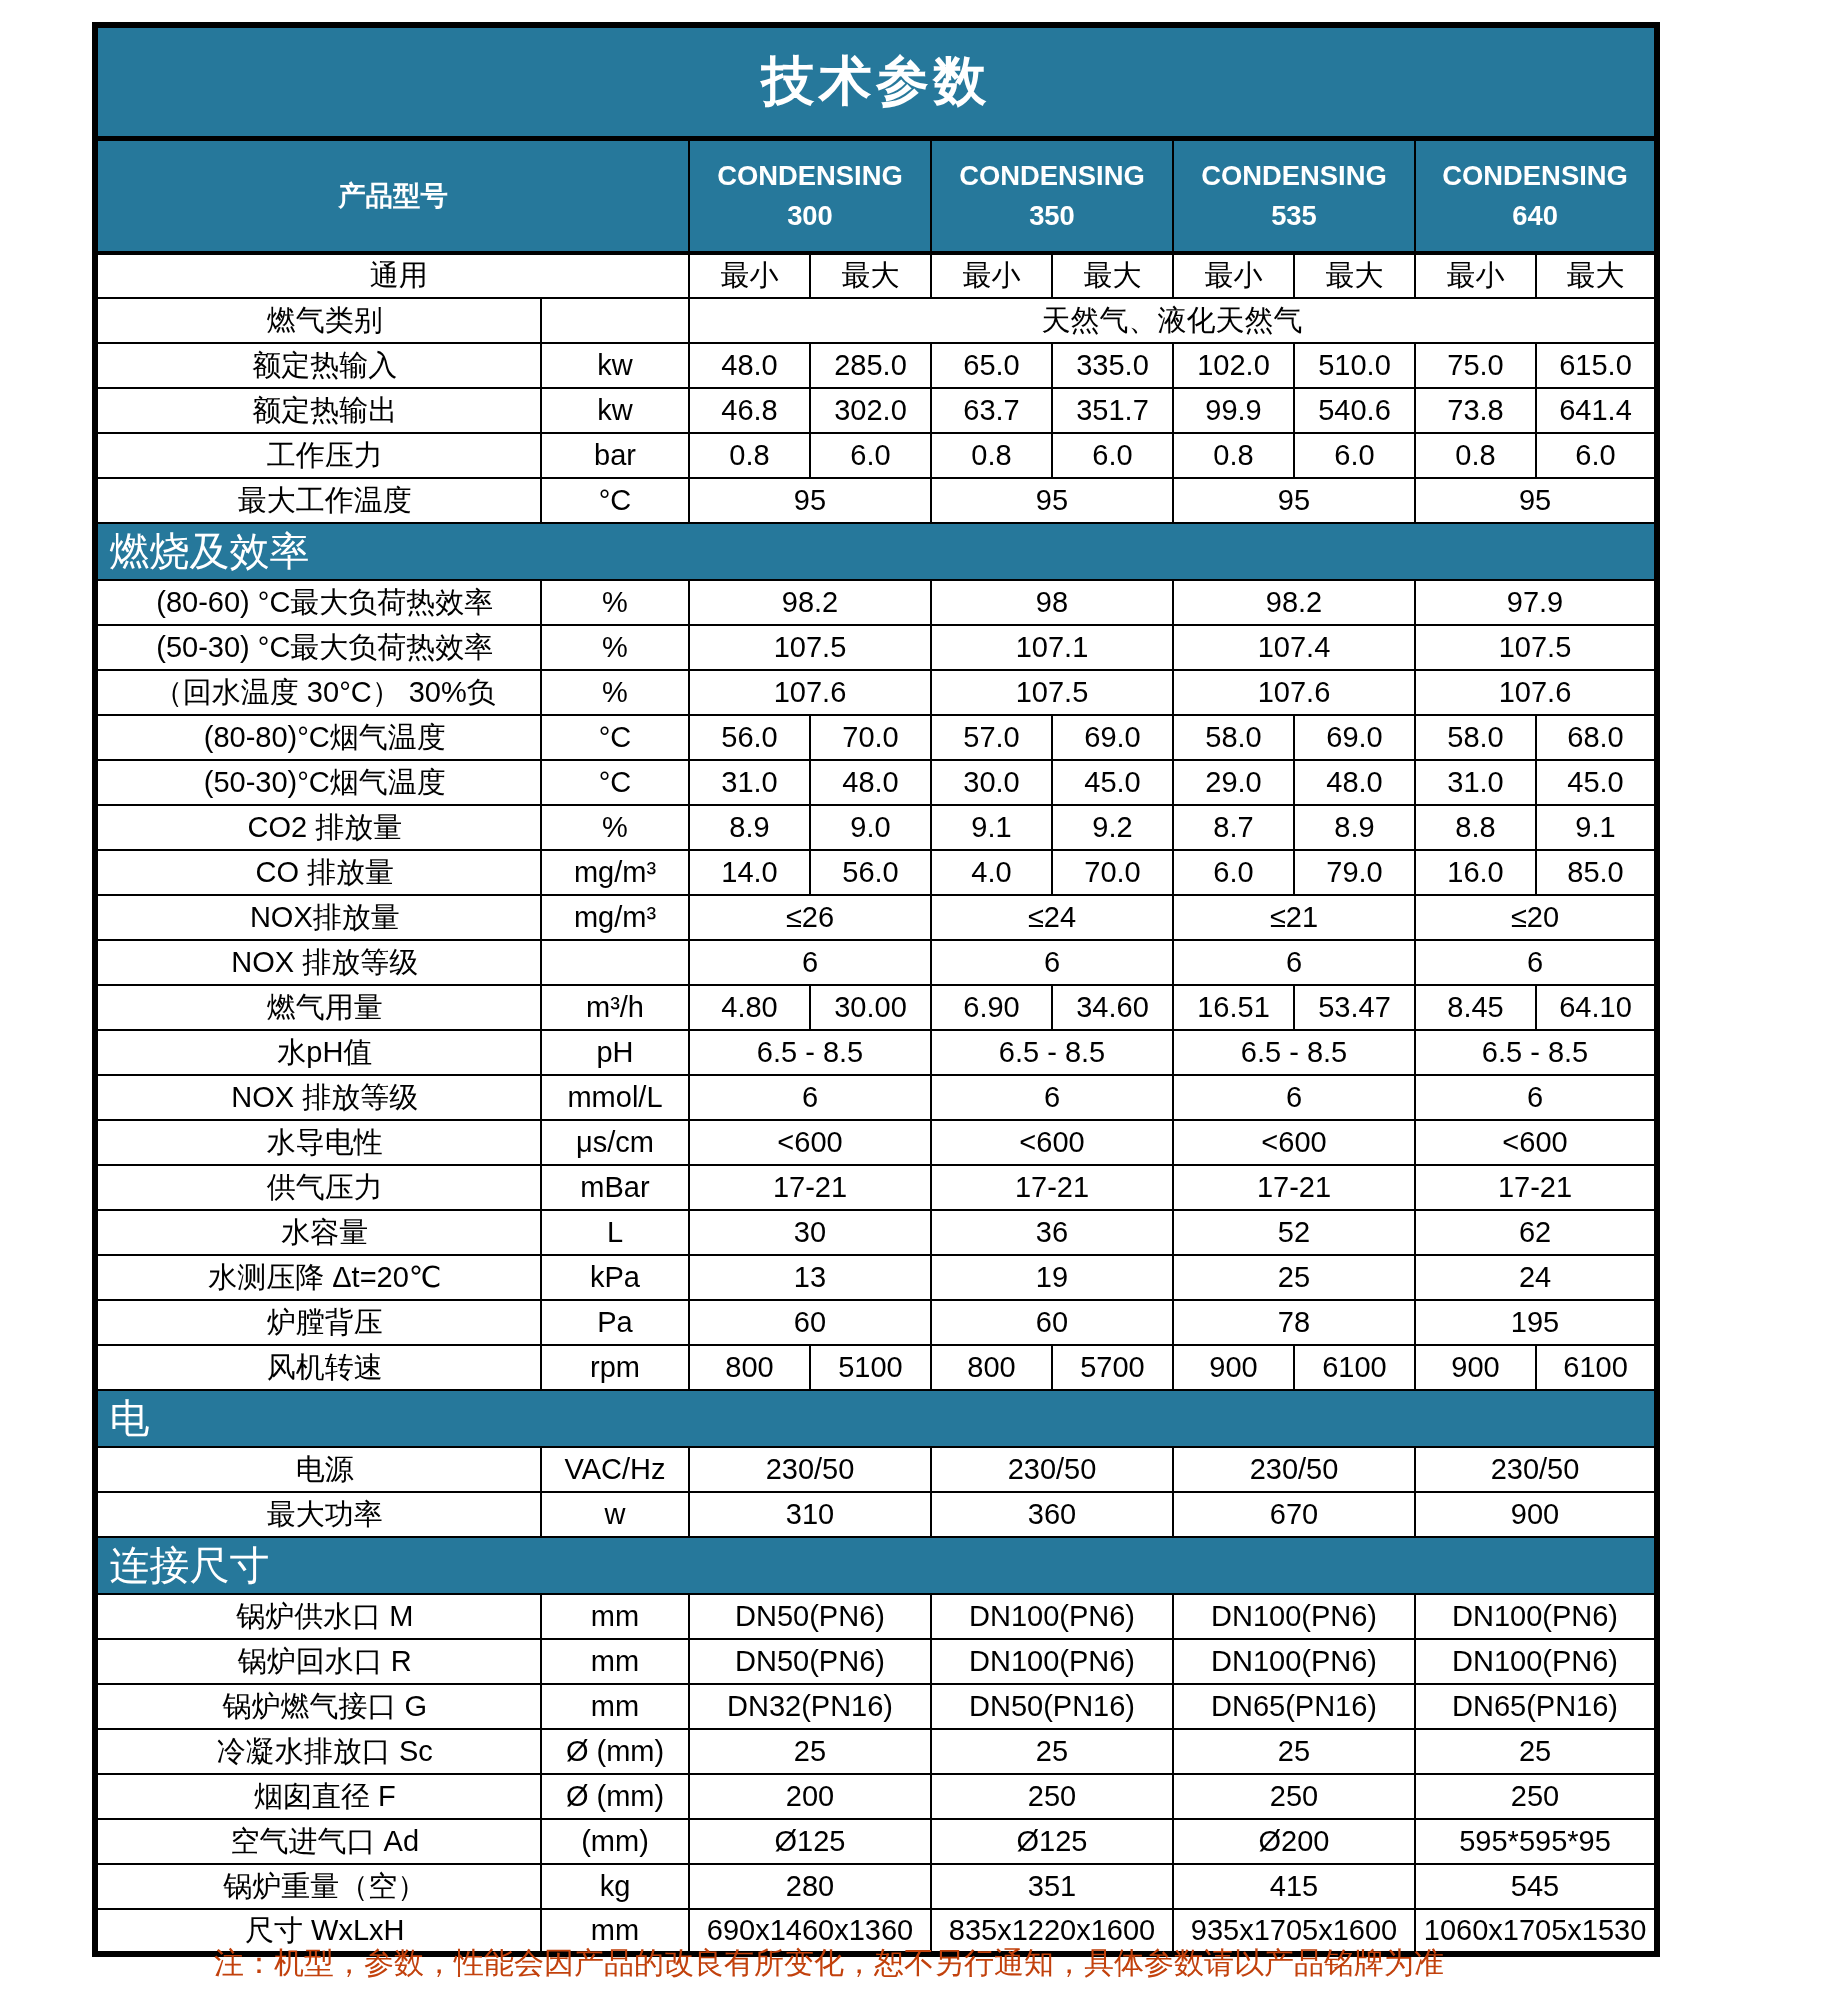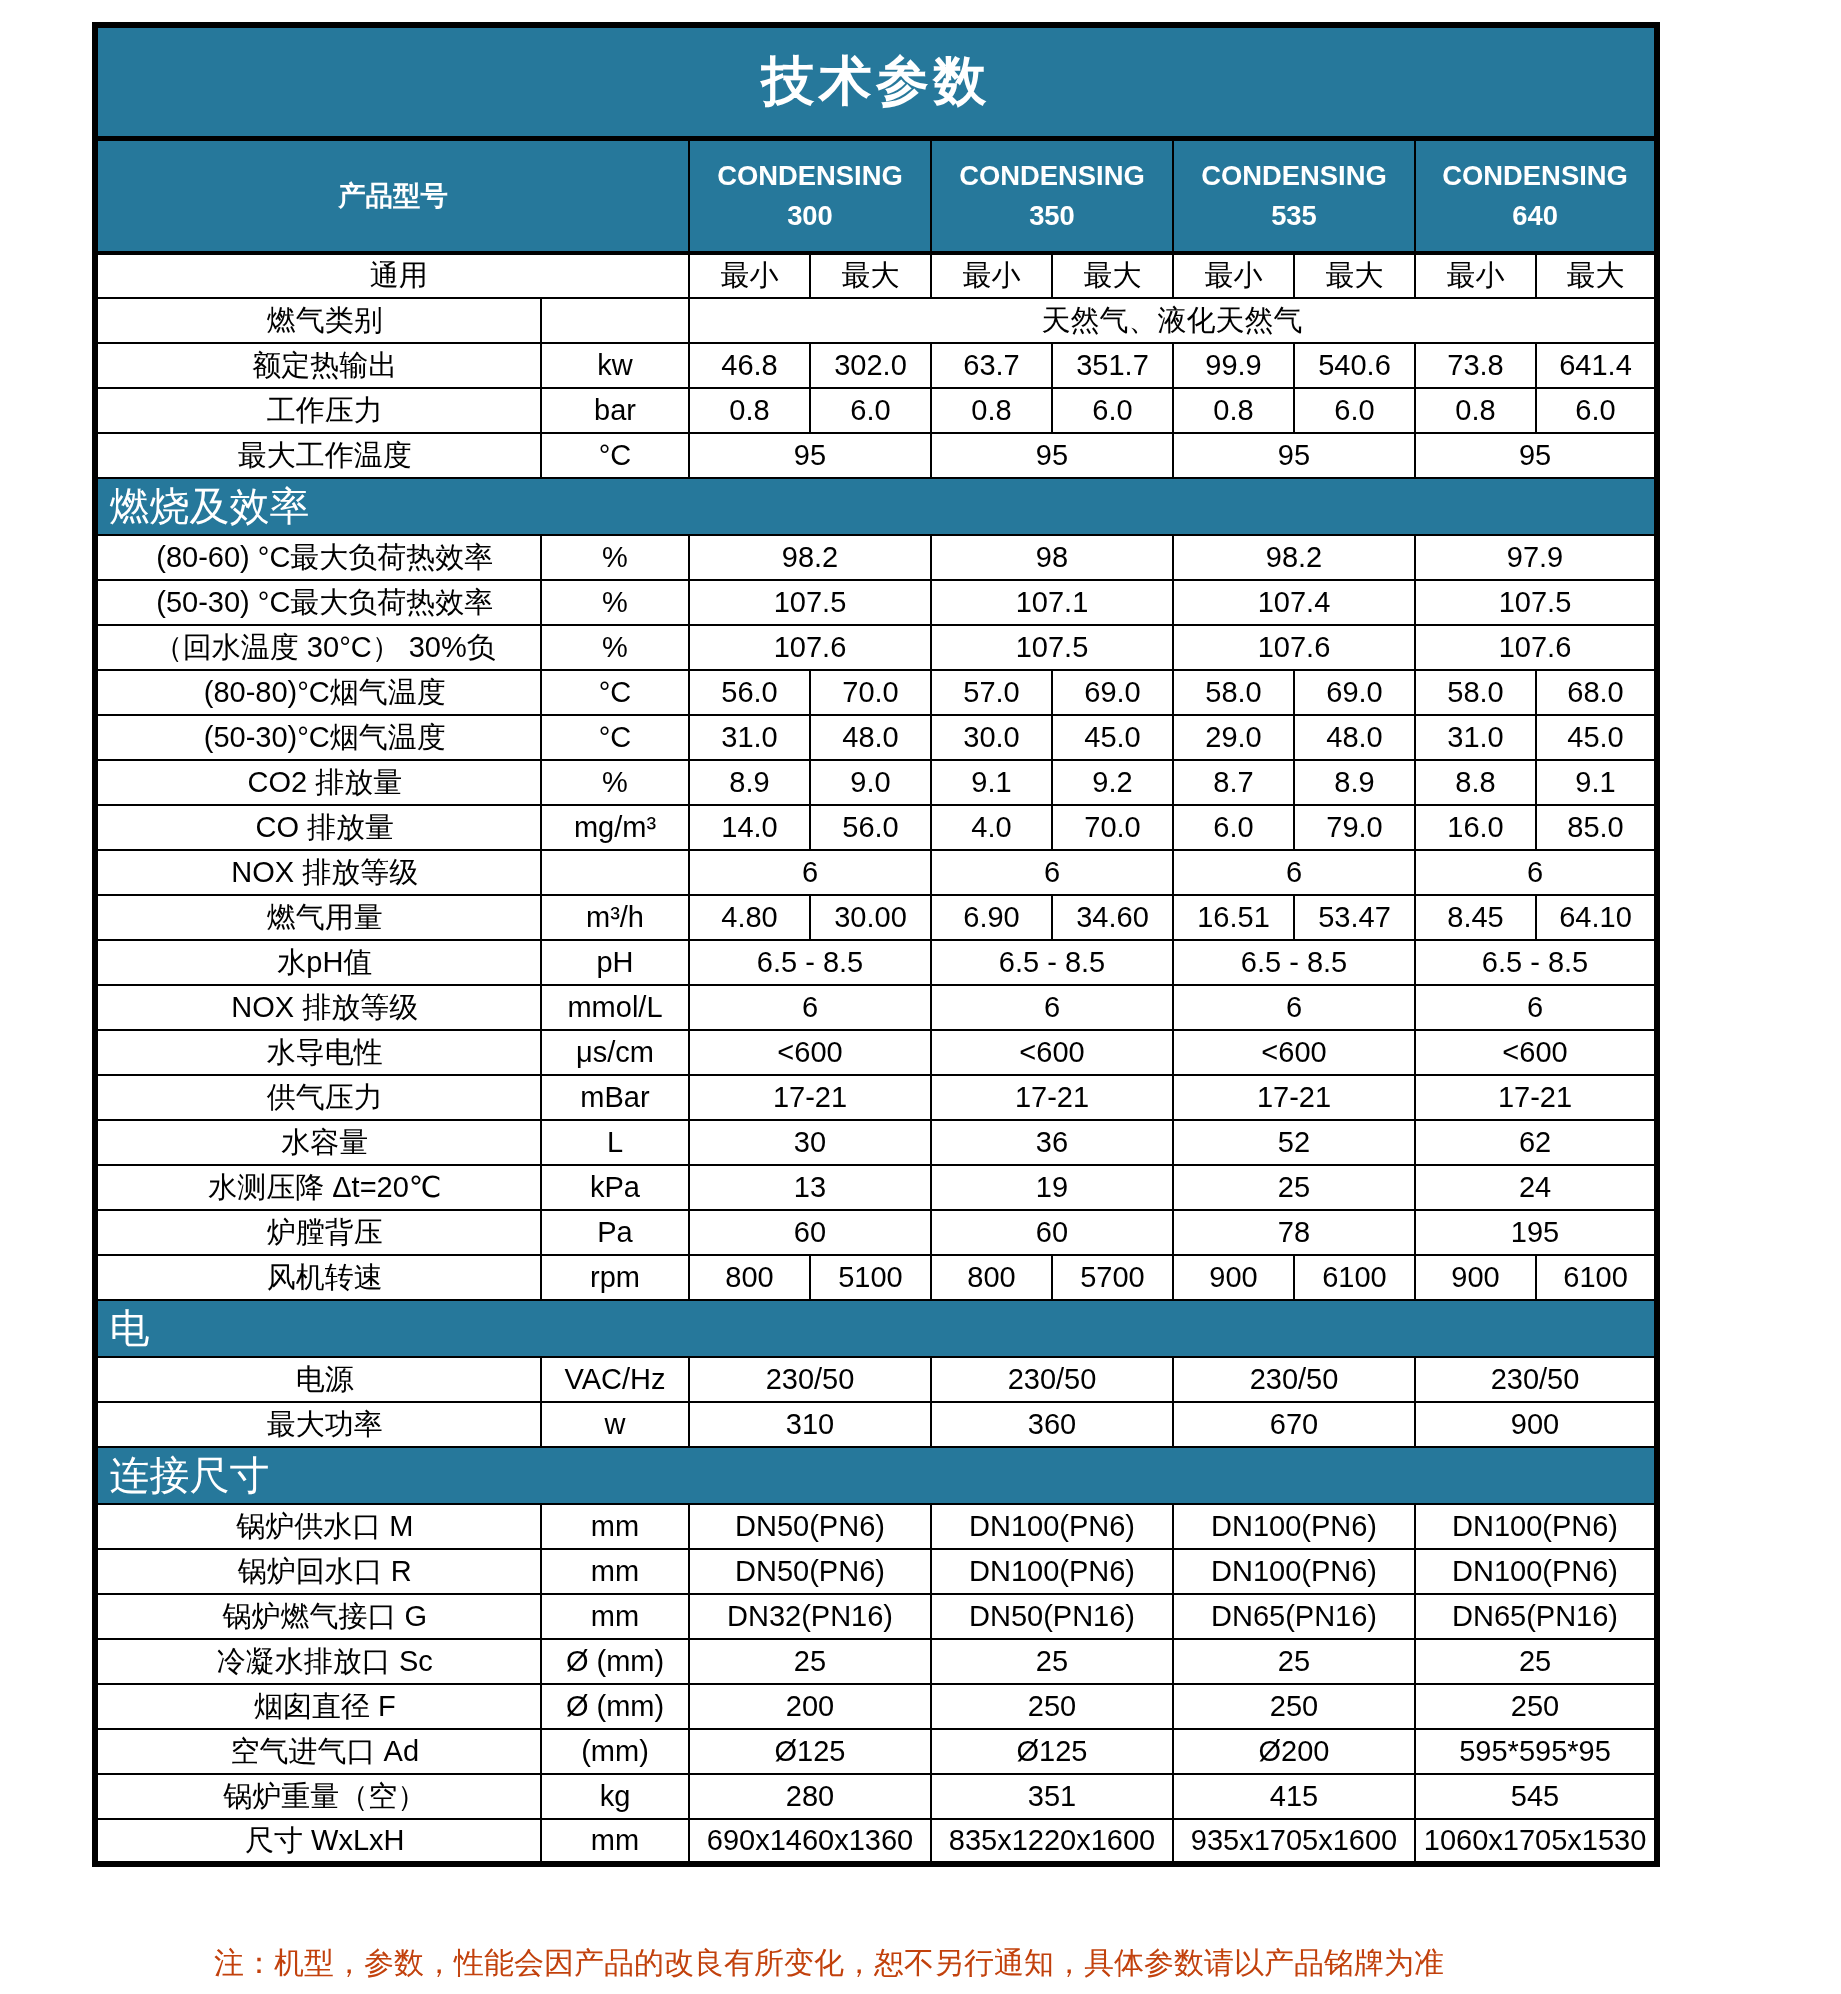--- a/index.html
+++ b/index.html
@@ -139,20 +139,32 @@
           <td>最大</td>
         </tr>
     </thead>
     <tbody id="table-body">
         <tr class="data-row">
           <td class="label-cell">燃气类别</td>
           <td></td>
           <td colspan="8">天然气、液化天然气</td>
         </tr>
         <tr class="data-row">
+          <td class="label-cell">额定热输入</td>
+          <td>kw</td>
+          <td>48.0</td>
+          <td>285.0</td>
+          <td>65.0</td>
+          <td>335.0</td>
+          <td>102.0</td>
+          <td>510.0</td>
+          <td>75.0</td>
+          <td>615.0</td>
+        </tr>
+        <tr class="data-row">
           <td class="label-cell">额定热输出</td>
           <td>kw</td>
           <td>46.8</td>
           <td>302.0</td>
           <td>63.7</td>
           <td>351.7</td>
           <td>99.9</td>
           <td>540.6</td>
           <td>73.8</td>
           <td>641.4</td>
@@ -246,20 +258,28 @@
           <td>14.0</td>
           <td>56.0</td>
           <td>4.0</td>
           <td>70.0</td>
           <td>6.0</td>
           <td>79.0</td>
           <td>16.0</td>
           <td>85.0</td>
         </tr>
         <tr class="data-row">
+          <td class="label-cell">NOX排放量</td>
+          <td>mg/m³</td>
+          <td colspan="2">≤26</td>
+          <td colspan="2">≤24</td>
+          <td colspan="2">≤21</td>
+          <td colspan="2">≤20</td>
+        </tr>
+        <tr class="data-row">
           <td class="label-cell">NOX 排放等级</td>
           <td></td>
           <td colspan="2">6</td>
           <td colspan="2">6</td>
           <td colspan="2">6</td>
           <td colspan="2">6</td>
         </tr>
         <tr class="data-row">
           <td class="label-cell">燃气用量</td>
           <td>m³/h</td>

